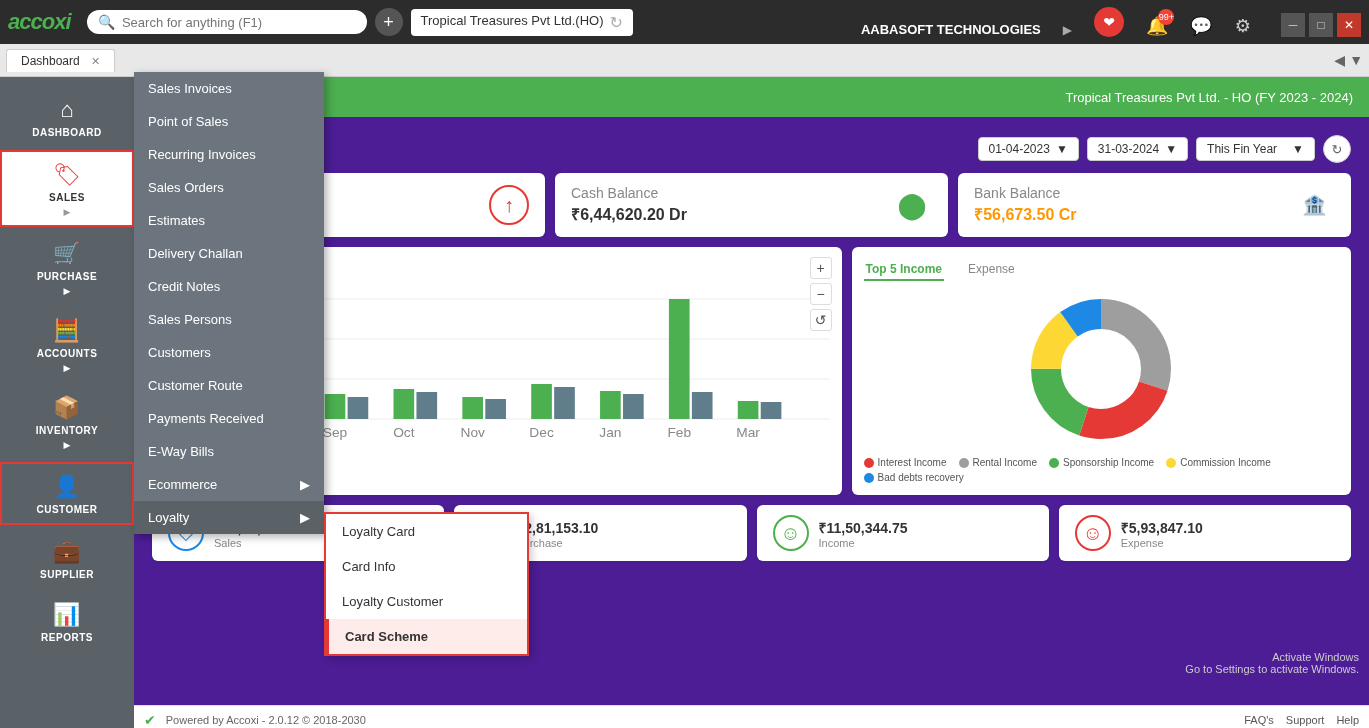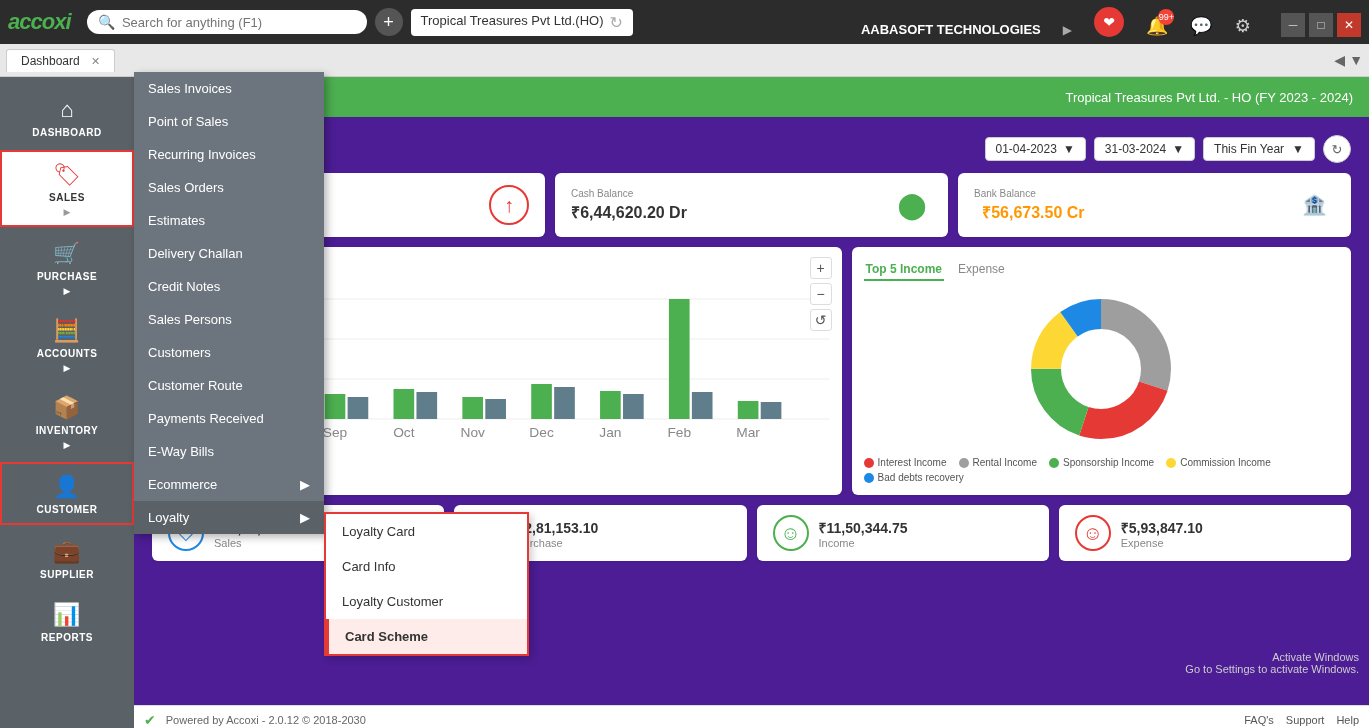--- a/index.html
+++ b/index.html
@@ -85,49 +85,49 @@
     .dashboard { background: #4c1d95; flex: 1; padding: 18px; overflow: hidden; position: relative; }
 
     
     .filter-row { display: flex; justify-content: flex-end; align-items: center; gap: 8px; margin-bottom: 10px; }
     .date-input {
       border: 1px solid #ccc; border-radius: 4px; padding: 4px 10px; font-size: 12px;
       background: #fff; color: #333; display: flex; align-items: center; gap: 6px;
     }
     .dropdown-select {
       border: 1px solid #ccc; border-radius: 4px; padding: 4px 10px; font-size: 12px;
-      background: #fff; color: #333; cursor: pointer; display: flex; align-items: center; gap: 8px;
+      background: #fff; color: #333; cursor: pointer; display: flex; align-items: center; gap: 15px;
     }
     .refresh-circle { width: 28px; height: 28px; border-radius: 50%; border: 1px solid #ccc; background: #fff; display: flex; align-items: center; justify-content: center; cursor: pointer; color: #666; }
 
     
     .stat-row { display: flex; gap: 10px; margin-bottom: 10px; }
     .stat-card {
       background: #fff; border-radius: 6px; padding: 12px 16px; display: flex; align-items: center;
       gap: 12px; flex: 1; box-shadow: 0 1px 3px rgba(0,0,0,0.08);
     }
     .stat-icon { width: 40px; height: 40px; border-radius: 50%; display: flex; align-items: center; justify-content: center; font-size: 20px; }
     .stat-icon.red { background: #fff; border: 2px solid #e53935; color: #e53935; }
     .stat-icon.green { background: #fff; }
     .stat-icon.blue { background: #fff; }
-    .stat-label { font-size: 10px; color: #888; margin-bottom: 2px; }
+    .stat-label { font-size: 14px; color: #888; margin-bottom: 2px; }
     .stat-value { font-size: 16px; font-weight: 700; color: #333; }
     .stat-value.red { color: #e53935; }
 
     
     .charts-row { display: flex; gap: 10px; }
     .bar-chart-card {
       background: #fff; border-radius: 6px; padding: 12px; flex: 1.4; box-shadow: 0 1px 3px rgba(0,0,0,0.08); position: relative;
     }
     .donut-card {
       background: #fff; border-radius: 6px; padding: 12px; flex: 1; box-shadow: 0 1px 3px rgba(0,0,0,0.08);
     }
     .chart-controls { position: absolute; right: 10px; top: 10px; display: flex; flex-direction: column; gap: 4px; }
     .chart-btn { width: 22px; height: 22px; border: 1px solid #ddd; background: #fff; border-radius: 3px; cursor: pointer; display: flex; align-items: center; justify-content: center; font-size: 14px; color: #555; }
-    .tabs-row { display: flex; gap: 12px; margin-bottom: 8px; }
+    .tabs-row { display: flex; gap: 22px; margin-bottom: 8px; }
     .tab-pill { font-size: 12px; cursor: pointer; padding: 3px 2px; border-bottom: 2px solid transparent; color: #888; }
     .tab-pill.active { color: #4caf50; border-bottom-color: #4caf50; font-weight: 600; }
 
     
     .bar-chart-area { width: 100%; height: 200px; }
 
     
     .donut-container { display: flex; justify-content: center; margin: 8px 0; }
     .donut-legend { display: flex; flex-wrap: wrap; gap: 4px 12px; font-size: 10px; color: #555; }
     .legend-item { display: flex; align-items: center; gap: 4px; }
@@ -292,21 +292,21 @@
         <div class="stat-card">
           <div style="flex:1;">
             <div class="stat-label">Cash Balance</div>
             <div class="stat-value">₹6,44,620.20 Dr</div>
           </div>
           <div class="stat-icon green" style="font-size:26px;color:#4caf50;">⬤</div>
         </div>
         <div class="stat-card">
           <div style="flex:1;">
             <div class="stat-label">Bank Balance</div>
-            <div class="stat-value" style="color:#ff9800;margin-left:8px;">₹56,673.50 Cr</div>
+            <div class="stat-value" style="color:#ff9800;">₹56,673.50 Cr</div>
           </div>
           <div class="stat-icon blue" style="font-size:20px;color:#f5a623;">🏦</div>
         </div>
       </div>
 
       <div class="charts-row">
 
         <div class="bar-chart-card">
           <div class="chart-controls">
             <button class="chart-btn">+</button>

